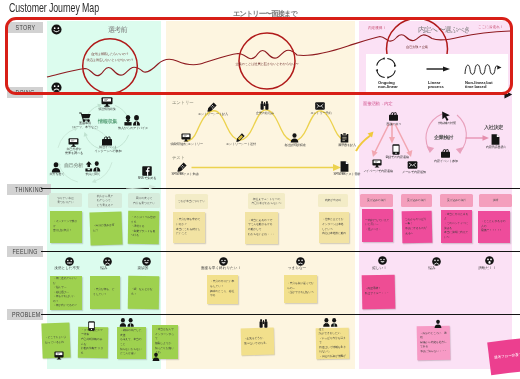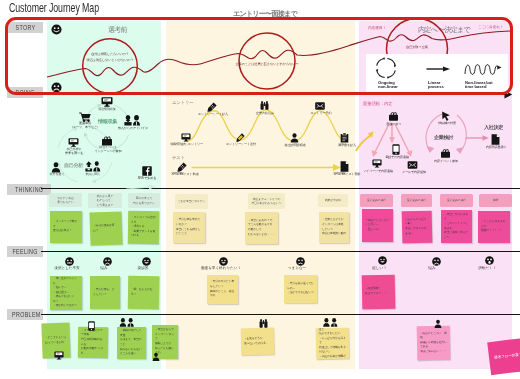--- a/index.html
+++ b/index.html
@@ -73,21 +73,21 @@
   <div class="hline" style="left:41px;top:251px;width:479px;"></div>
   <div class="hline" style="left:41px;top:314px;width:479px;"></div>
 
   <div class="hline" style="left:41px;top:94px;width:466px;"></div>
   <svg class="ico" style="left:500px;top:89px;" width="14" height="11" viewBox="0 0 14 11">
     <path d="M0 5.5 L9 5.5 M5 2.4 L11 5.5 L5 8.6 Z" stroke="#141414" stroke-width="1.1" fill="#141414"></path>
   </svg>
 
   <div class="colhdr" style="left:108px;top:24.5px;">選考前</div>
   <div class="colhdr" style="left:233px;top:9px;font-weight:bold;">エントリー〜面接まで</div>
-  <div class="colhdr" style="left:418px;top:24.5px;">内定へ 〜決定まで</div>
+  <div class="colhdr" style="left:418px;top:24.5px;">内定へ 〜選ぶべき</div>
 
   <div class="tinylbl" style="left:368px;top:26px;">内定獲得！</div>
   <div class="tinylbl" style="left:478px;top:25px;">ここに滑走れ！</div>
 
   <svg class="face" style="left:51px;top:24px;" width="11" height="11" viewBox="0 0 24 24">
     <circle cx="12" cy="12" r="11" fill="#141414"></circle>
     <circle cx="8" cy="9" r="1.9" fill="#fff"></circle>
       <circle cx="16" cy="9" r="1.9" fill="#fff"></circle>
     <path d="M6.5 14.2 Q12 20 17.5 14.2" stroke="#fff" stroke-width="2.2" fill="none" stroke-linecap="round"></path>
   </svg>

